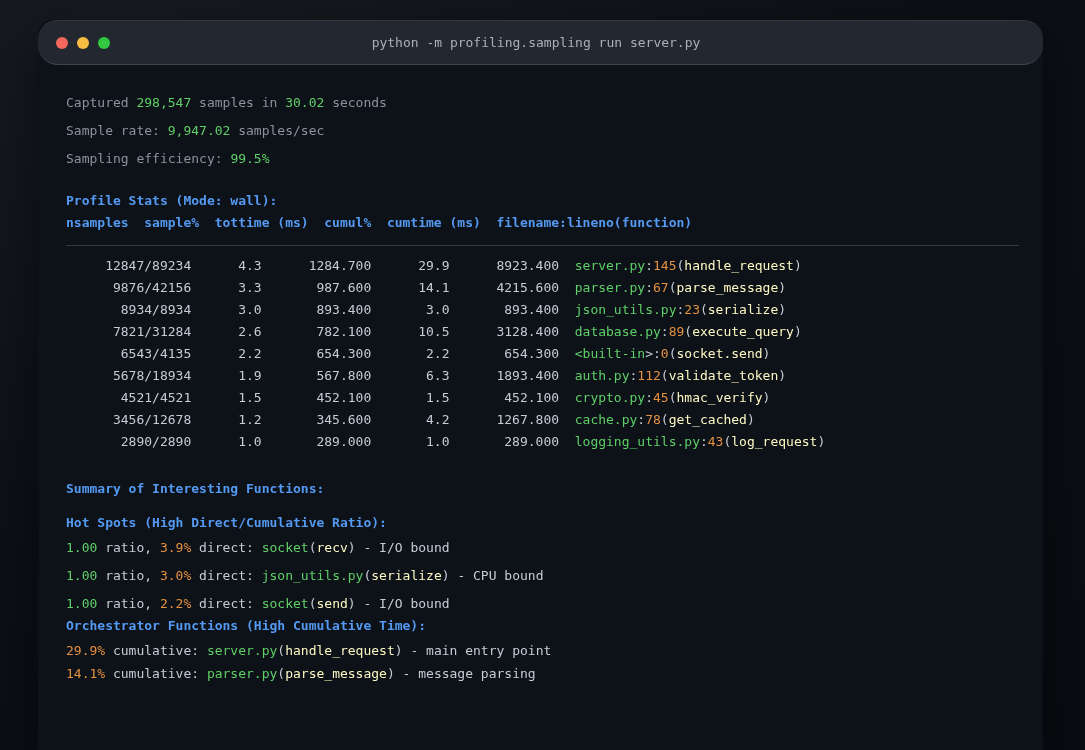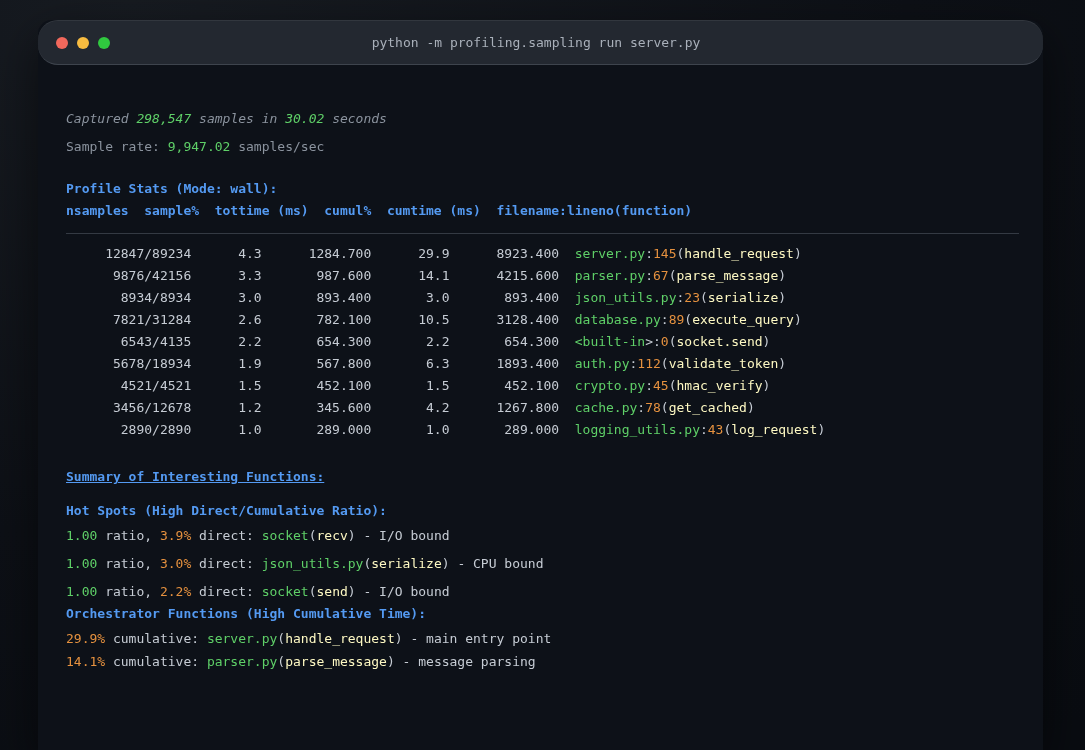--- a/index.html
+++ b/index.html
@@ -33,41 +33,42 @@
   .line { white-space:pre; }
   .heading { color:#549af2; font-weight:bold; white-space:pre; }
   .divider { height:1px; background:#343a43; width:953px; margin:11px 0 9px 0; }
   .c-gray { color:#8b939e; }
   .c-green { color:#5fd068; }
   .c-greenb { color:#5fd068; font-weight:bold; }
   .c-orange { color:#e5913f; }
   .c-fn { color:#fef9c3; }
   .c-light { color:#c6ccd4; }
   .mt1{margin-top:1px;} .mt3{margin-top:3px;} .mt6{margin-top:6px;}
-  .mt12{margin-top:12px;} .mt16{margin-top:24px;font-style:italic;} .mt19{}
-  .mt20{margin-top:20px;} .mt25{margin-top:25px;text-decoration:underline;}
+  .mt12{margin-top:12px;} .mt16{margin-top:8px;} .mt19{}
+  .mt20{margin-top:20px;} .mt25{margin-top:25px;}
 </style>
 </head>
 <body>
 
 <div class="window">
   <div class="titlebar">
     <div class="lights">
       <span class="light" style="background: rgb(242, 104, 92);"></span>
       <span class="light" style="background: rgb(248, 188, 64);"></span>
       <span class="light" style="background: rgb(48, 201, 63);"></span>
     </div>
     <div class="title">python -m profiling.sampling run server.py</div>
     <div class="lights-spacer"></div>
   </div>
 
   <div class="content">
 
     <div class="line mt16"><span class="c-gray">Captured </span><span class="c-green">298,547</span><span class="c-gray"> samples in </span><span class="c-green">30.02</span><span class="c-gray"> seconds</span></div>
     <div class="line mt6"><span class="c-gray">Sample rate: </span><span class="c-green">9,947.02</span><span class="c-gray"> samples/sec</span></div>
+    <div class="line mt6"><span class="c-gray">Sampling efficiency: </span><span class="c-green">99.5%</span></div>
 
     <div class="heading mt20">Profile Stats (Mode: wall):</div>
     <div class="heading">nsamples  sample%  tottime (ms)  cumul%  cumtime (ms)  filename:lineno(function)</div>
     <div class="divider"></div>
 
     <div>
         <div class="line"><span class="c-light">     12847/89234      4.3      1284.700      29.9      8923.400  </span><span class="c-green">server.py</span><span class="c-light">:</span><span class="c-orange">145</span><span class="c-light">(</span><span class="c-fn">handle_request</span><span class="c-light">)</span></div>
         <div class="line"><span class="c-light">      9876/42156      3.3       987.600      14.1      4215.600  </span><span class="c-green">parser.py</span><span class="c-light">:</span><span class="c-orange">67</span><span class="c-light">(</span><span class="c-fn">parse_message</span><span class="c-light">)</span></div>
         <div class="line"><span class="c-light">       8934/8934      3.0       893.400       3.0       893.400  </span><span class="c-green">json_utils.py</span><span class="c-light">:</span><span class="c-orange">23</span><span class="c-light">(</span><span class="c-fn">serialize</span><span class="c-light">)</span></div>
         <div class="line"><span class="c-light">      7821/31284      2.6       782.100      10.5      3128.400  </span><span class="c-green">database.py</span><span class="c-light">:</span><span class="c-orange">89</span><span class="c-light">(</span><span class="c-fn">execute_query</span><span class="c-light">)</span></div>

